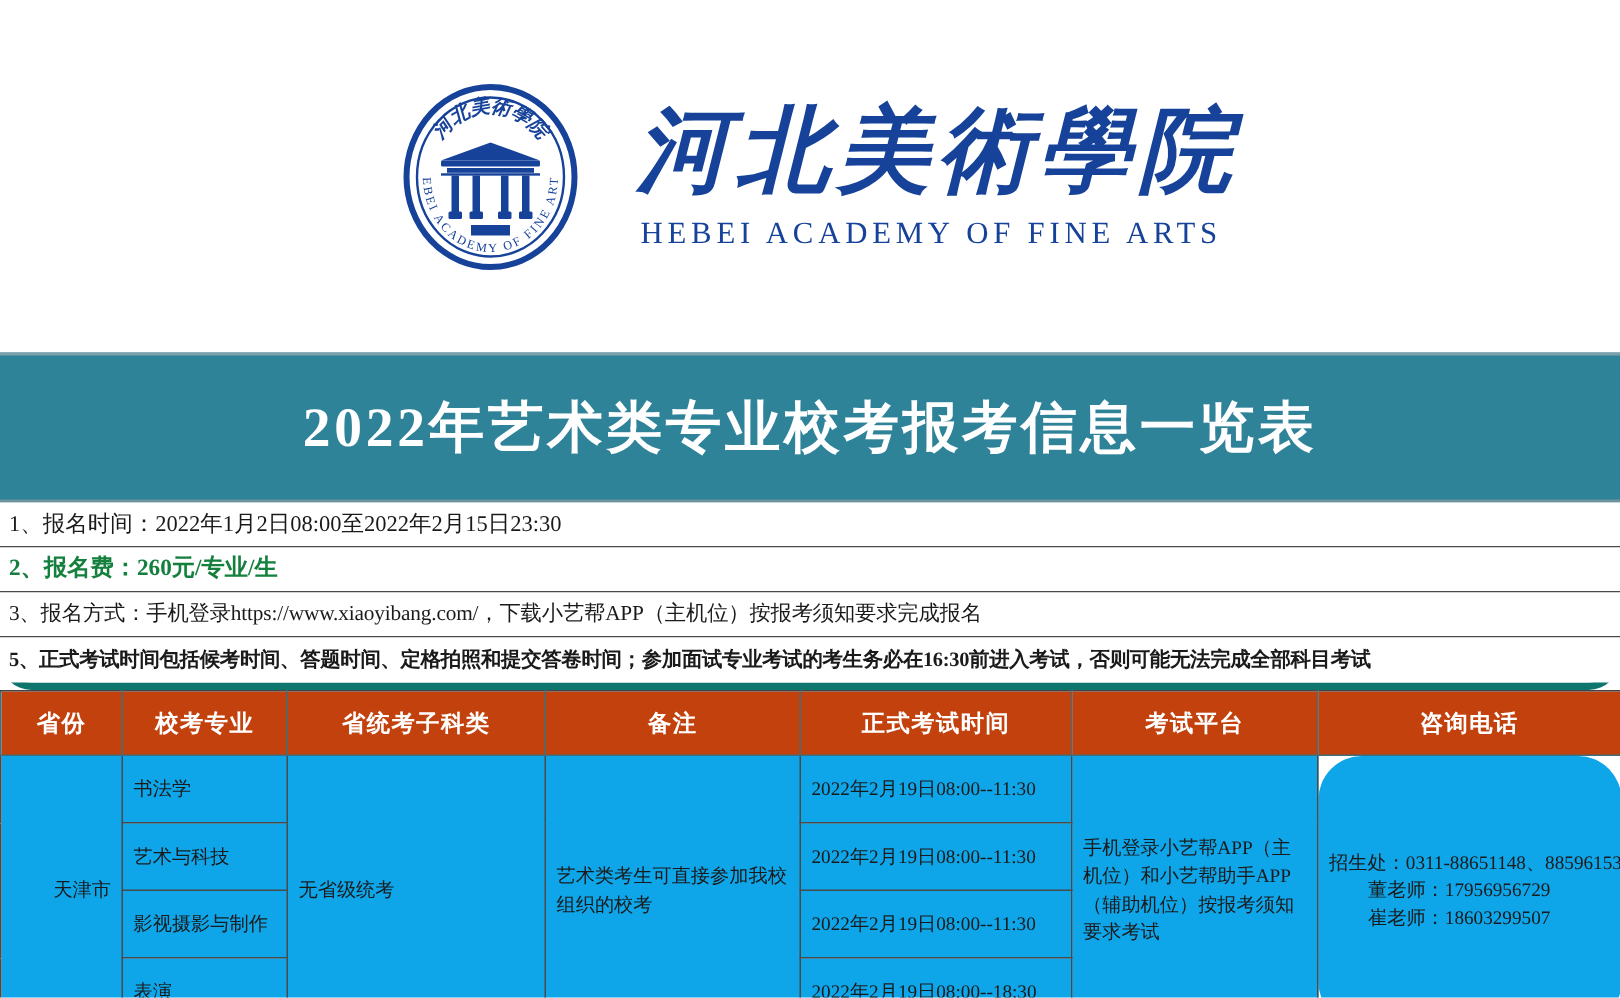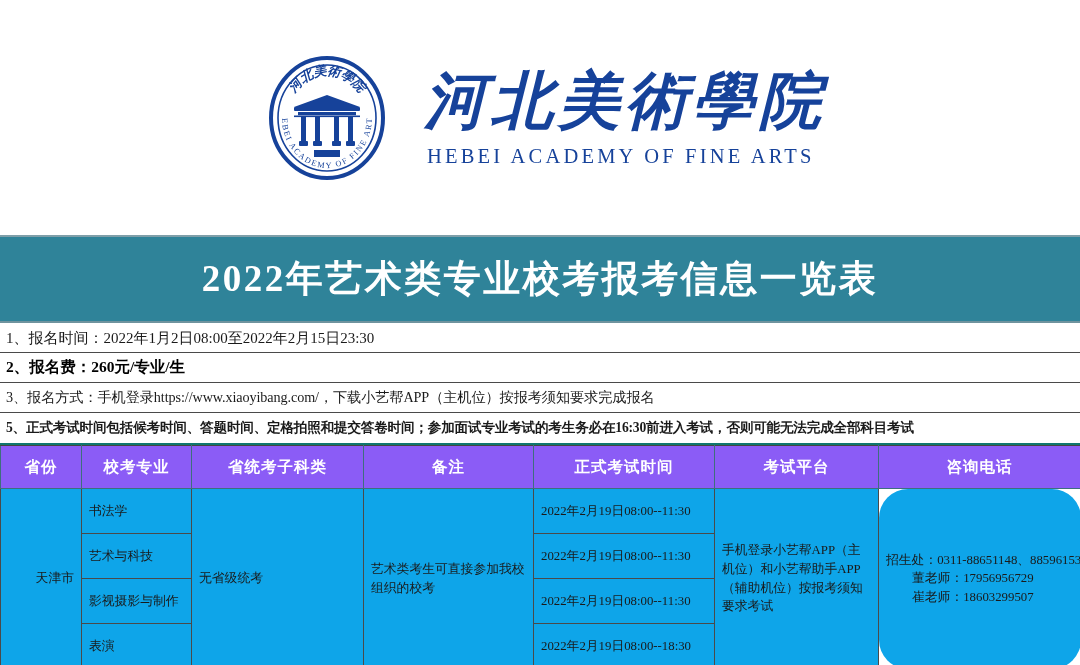--- a/index.html
+++ b/index.html
@@ -56,56 +56,57 @@
     letter-spacing: 3.2px;
     color: #16429a;
     margin-top: 9px;
     white-space: nowrap;
     padding-left: 3px;
   }
 
   
   .title-banner {
     background: #2f8399;
-    height: 88px;
+    height: 100px;
     display: flex;
     align-items: center;
     justify-content: center;
     border-top: 2px solid #7f9fa9;
     border-bottom: 2px solid #6f939e;
     box-sizing: border-box;
   }
   .title-banner .title-text {
     color: #ffffff;
     font-size: 37px;
     font-weight: 700;
     letter-spacing: 2.5px;
     font-family: "Liberation Serif", "DejaVu Serif", serif;
     white-space: nowrap;
   }
 
   
   .notice-list {
-    border-bottom: 2px solid #0f766e;
+    border-bottom: 5px solid #0f766e;
+    border-radius: 21px;
   }
   .notice-row {
     border-bottom: 1px solid #4a4a4a;
     box-sizing: border-box;
     padding: 0 6px;
     display: flex;
     align-items: center;
     font-size: 15px;
     line-height: 1.2;
     height: 30px;
     white-space: nowrap;
     background: #fff;
   }
   .notice-row:last-child { border-bottom: none; }
   .notice-row.accent {
-    color: #000000;
+    color: #15803d;
     font-weight: 700;
     font-size: 15.5px;
   }
   .notice-row.dense {
     font-size: 14.2px;
     letter-spacing: -0.1px;
   }
   .notice-row.bold-small {
     font-weight: 700;
     font-size: 13.6px;
@@ -113,21 +114,21 @@
   }
 
   
   table.reg-table {
     width: 1080px;
     border-collapse: collapse;
     table-layout: fixed;
     font-size: 13px;
   }
   table.reg-table th {
-    background: #8b5cf6;
+    background: #c2410c;
     color: #ffffff;
     font-weight: 700;
     font-size: 15.5px;
     height: 40px;
     border: 1px solid #3e6f7d;
     border-top: 1px solid #444;
     letter-spacing: 1px;
     font-family: "Liberation Serif", "DejaVu Serif", serif;
   }
   table.reg-table td {

